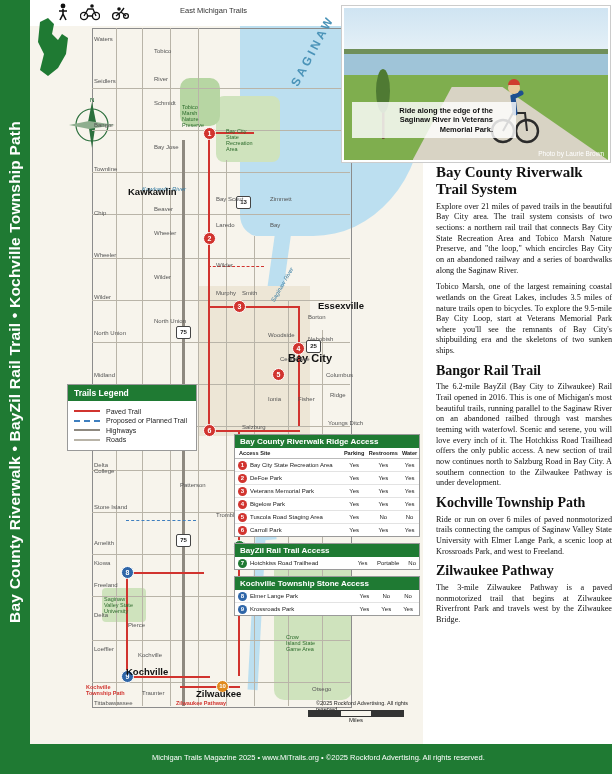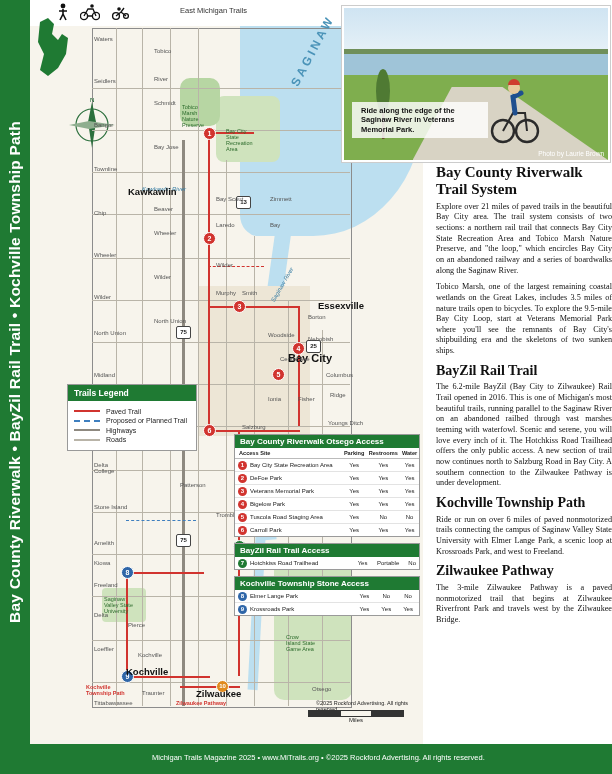--- a/index.html
+++ b/index.html
@@ -70,21 +70,21 @@
 
   
   .photo{position:absolute;left:342px;top:6px;width:264px;height:152px;border:2px solid #ffffff;box-shadow:0 0 0 1px #ccc;overflow:hidden;background:#8fbf5a;}
   .sky{position:absolute;left:0;top:0;width:100%;height:34%;background:linear-gradient(#cfe4f2,#eaf3f8);}
   .river{position:absolute;left:0;top:30%;width:100%;height:16%;background:#9fc4d8;}
   .farbank{position:absolute;left:0;top:27%;width:100%;height:5%;background:#6f8f5a;}
   .grass{position:absolute;left:0;top:44%;width:100%;height:56%;background:#7fae4e;}
   .path{position:absolute;left:26%;top:52%;width:74%;height:48%;background:#d8d3c4;
         clip-path:polygon(20% 0,46% 0,100% 100%,0 100%);}
   .photo-cap{position:absolute;left:8px;bottom:22px;width:118px;background:rgba(255,255,255,.82);
-             padding:4px 9px;font-size:7.5px;font-weight:bold;color:#111;text-align:left;line-height:1.25;}
+             padding:4px 23px;font-size:7.5px;font-weight:bold;color:#111;text-align:right;line-height:1.25;}
   .photo-credit{position:absolute;right:4px;bottom:3px;font-size:6.5px;color:#fff;}
 
   
   .col{position:absolute;left:436px;top:164px;width:176px;}
   .col h2{margin:0 0 4px 0;font-family:"Liberation Serif",serif;font-size:15px;line-height:1.12;color:#111;}
   .col h2.sm{font-size:14px;}
   .col p{margin:0 0 6px 0;font-family:"Liberation Serif",serif;font-size:8.2px;line-height:1.3;color:#111;text-align:justify;}
 
   
   .tables{position:absolute;left:234px;top:434px;width:186px;}
@@ -347,34 +347,34 @@
     </svg>
     <div class="photo-cap">Ride along the edge of the Saginaw River in Veterans Memorial Park.</div>
     <div class="photo-credit">Photo by Laurie Brown</div>
   </div>
 
   <div class="col">
     <h2>Bay County Riverwalk Trail System</h2>
     <p>Explore over 21 miles of paved trails in the beautiful Bay City area. The trail system consists of two sections: a northern rail trail that connects Bay City State Recreation Area and Tobico Marsh Nature Preserve, and "the loop," which encircles Bay City on an abandoned railway and a series of boardwalks along the Saginaw River.</p>
     <p>Tobico Marsh, one of the largest remaining coastal wetlands on the Great Lakes, includes 3.5 miles of nature trails open to bicycles. To explore the 9.5-mile Bay City Loop, start at Veterans Memorial Park where you'll see the remnants of Bay City's shipbuilding era and the skeletons of two sunken ships.</p>
 
-    <h2 class="sm">BayZil Rail Trail</h2>
+    <h2 class="sm">Bangor Rail Trail</h2>
     <p>The 6.2-mile BayZil (Bay City to Zilwaukee) Rail Trail opened in 2016. This is one of Michigan's most beautiful trails, running parallel to the Saginaw River on an abandoned railbed through vast marshes teeming with waterfowl. Scenic and serene, you will love every inch of it. The Hotchkiss Road Trailhead offers the only public access. A new section of trail now continues north to Salzburg Road in Bay City. A southern connection to the Zilwaukee Pathway is under development.</p>
 
     <h2 class="sm">Kochville Township Path</h2>
     <p>Ride or run on over 6 miles of paved nonmotorized trails connecting the campus of Saginaw Valley State University with Elmer Lange Park, a scenic loop at Krossroads Park, and west to Freeland.</p>
 
     <h2 class="sm">Zilwaukee Pathway</h2>
     <p>The 3-mile Zilwaukee Pathway is a paved nonmotorized trail that begins at Zilwaukee Riverfront Park and travels west by the Zilwaukee Bridge.</p>
   </div>
 
   <div class="tables">
 
     <div class="tbl">
-      <div class="cap">Bay County Riverwalk Otsego Access</div>
+      <div class="cap">Bay County Riverwalk Ridge Access</div>
       <table>
         <thead>
             <tr>
           <th class="l">Access Site</th>
           <th>Parking</th>
           <th>Restrooms</th>
           <th>Water</th>
         </tr>
           </thead>
         <tbody>

